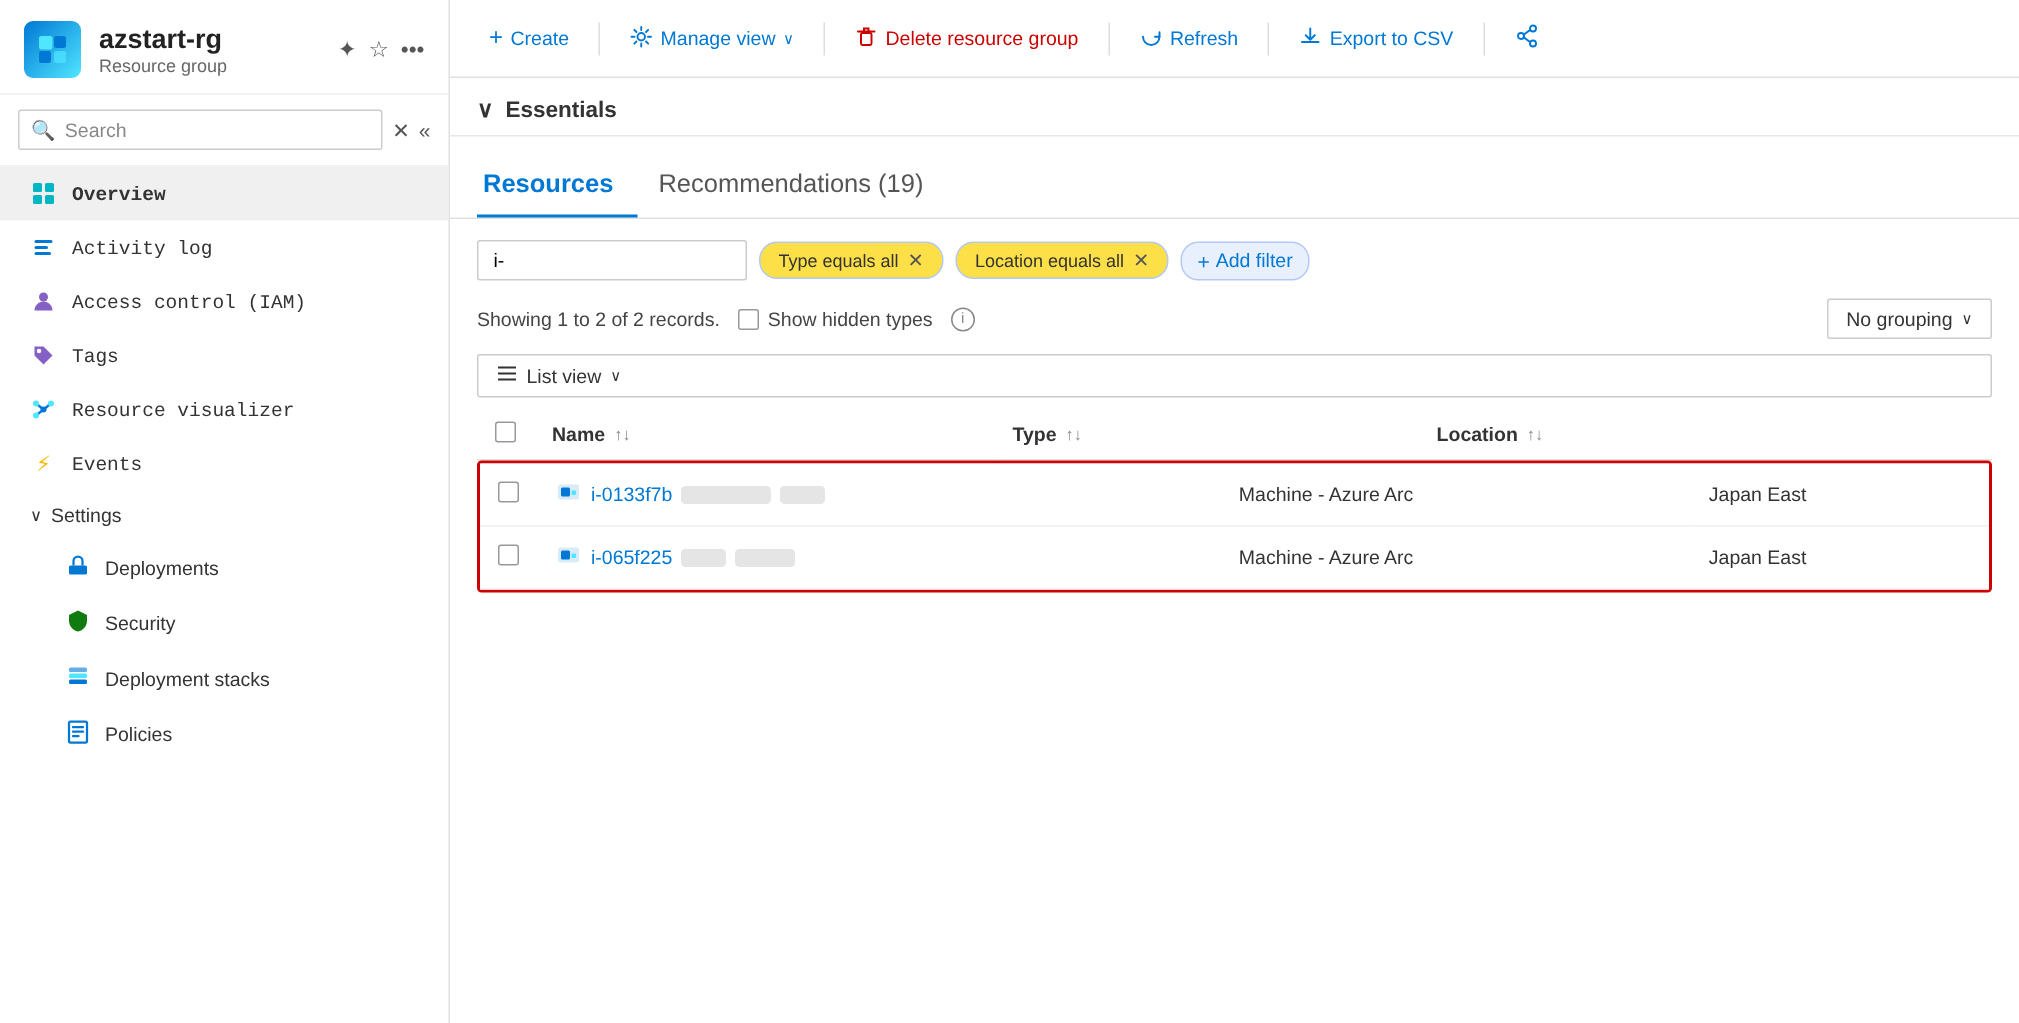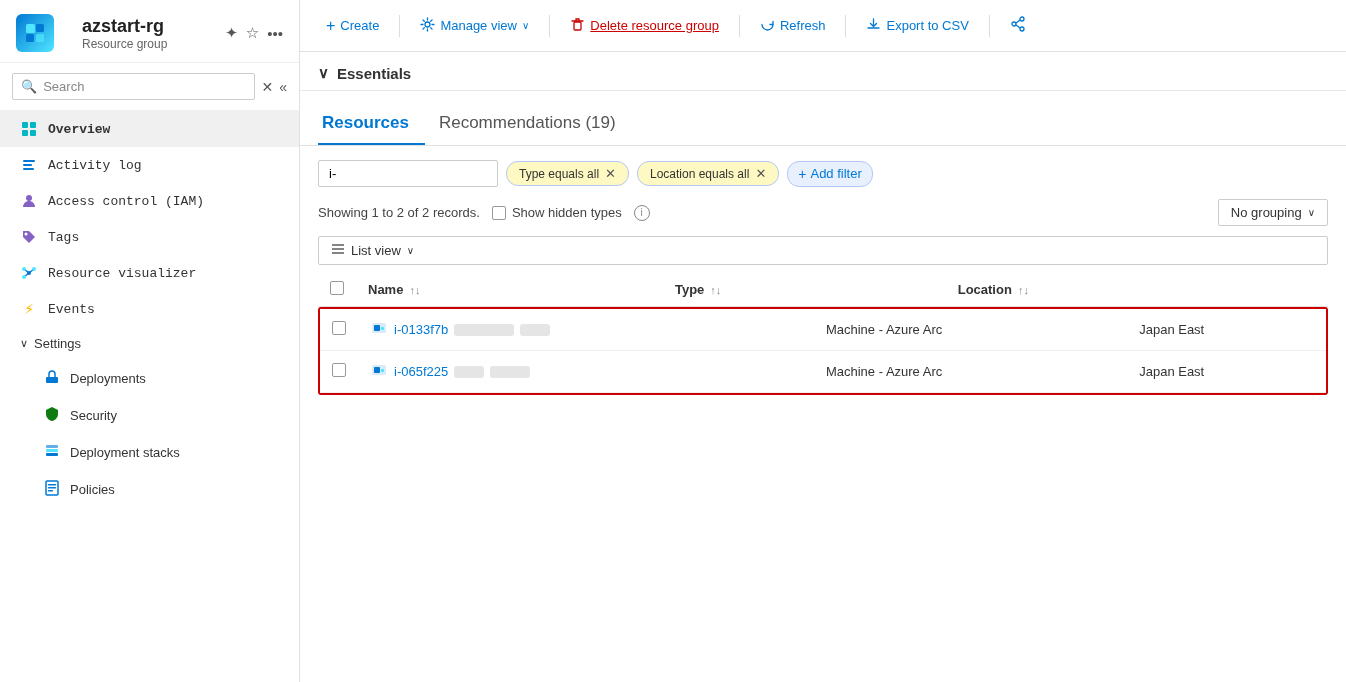--- a/index.html
+++ b/index.html
@@ -1,20 +1,20 @@
 <!DOCTYPE html>
 <html><head>
   <meta charset="utf-8">
   <style>
     * { box-sizing: border-box; margin: 0; padding: 0; }
     body { font-family: 'Segoe UI', Arial, sans-serif; font-size: 13px; color: #333; background: #fff; display: flex; height: 682px; overflow: hidden; }
 
     
     .sidebar { width: 300px; min-width: 300px; background: #fff; border-right: 1px solid #e0e0e0; display: flex; flex-direction: column; height: 100%; overflow-y: auto; }
-    .sidebar-header { padding: 14px 16px 10px 16px; display: flex; align-items: center; gap: 28px; border-bottom: 1px solid #f0f0f0; }
+    .sidebar-header { padding: 14px 16px 10px 16px; display: flex; align-items: center; gap: 12px; border-bottom: 1px solid #f0f0f0; }
     .sidebar-logo { width: 38px; height: 38px; background: linear-gradient(135deg, #0078d4, #50e6ff); border-radius: 6px; display: flex; align-items: center; justify-content: center; color: white; font-size: 18px; flex-shrink: 0; }
     .sidebar-title { font-size: 18px; font-weight: 600; color: #222; }
     .sidebar-subtitle { font-size: 12px; color: #666; }
     .sidebar-title-actions { display: flex; gap: 8px; margin-left: auto; align-items: center; color: #555; }
     .sidebar-title-actions span { cursor: pointer; font-size: 15px; }
 
     .sidebar-search-area { padding: 10px 12px; display: flex; align-items: center; gap: 6px; border-bottom: 1px solid #f0f0f0; }
     .sidebar-search-box { display: flex; align-items: center; border: 1px solid #ccc; border-radius: 2px; padding: 5px 8px; flex: 1; gap: 6px; }
     .sidebar-search-box input { border: none; outline: none; font-size: 13px; width: 100%; color: #333; }
     .sidebar-search-box input::placeholder { color: #888; }
@@ -25,36 +25,36 @@
     .nav-item.active { background: #f0f0f0; font-weight: 600; }
     .nav-item .nav-icon { width: 18px; height: 18px; display: flex; align-items: center; justify-content: center; flex-shrink: 0; }
     .nav-section-label { display: flex; align-items: center; gap: 6px; padding: 9px 20px; cursor: pointer; color: #333; font-size: 13px; }
     .nav-sub-item { display: flex; align-items: center; gap: 10px; padding: 9px 20px 9px 44px; cursor: pointer; color: #333; font-size: 13px; }
 
     
     .main { flex: 1; display: flex; flex-direction: column; overflow: hidden; }
     .toolbar { display: flex; align-items: center; padding: 10px 16px; gap: 6px; border-bottom: 1px solid #e0e0e0; flex-wrap: wrap; }
     .toolbar-btn { display: flex; align-items: center; gap: 5px; padding: 6px 10px; cursor: pointer; color: #0078d4; font-size: 13px; border: none; background: none; border-radius: 2px; }
     .toolbar-sep { width: 1px; height: 22px; background: #ddd; margin: 0 4px; }
-    .toolbar-btn-danger { color: #c00; text-decoration: underline; }
+    .toolbar-btn-danger { color: #c00; }
 
     .content-area { flex: 1; overflow-y: auto; padding: 0 0 20px 0; }
 
     .essentials-header { display: flex; align-items: center; gap: 8px; padding: 12px 18px 8px 18px; font-size: 15px; font-weight: 600; border-bottom: 1px solid #e8e8e8; }
     .essentials-chevron { color: #333; cursor: pointer; }
 
     
     .tabs-row { display: flex; align-items: center; padding: 0 18px; border-bottom: 1px solid #e0e0e0; margin-top: 14px; }
     .tab { padding: 8px 16px 10px 4px; cursor: pointer; font-size: 17px; color: #555; margin-right: 10px; border-bottom: 2px solid transparent; }
     .tab.active { color: #0078d4; border-bottom: 2px solid #0078d4; font-weight: 600; }
 
     
     .filter-row { display: flex; align-items: center; gap: 8px; padding: 14px 18px 6px 18px; flex-wrap: wrap; }
     .filter-input { border: 1px solid #ccc; border-radius: 2px; padding: 5px 10px; font-size: 13px; width: 180px; outline: none; }
-    .filter-tag { display: flex; align-items: center; gap: 6px; background: #fef9c3; border: 1px solid #b3c8f5; border-radius: 12px; padding: 4px 12px; font-size: 12px; color: #333; }
+    .filter-tag { display: flex; align-items: center; gap: 6px; background: #fde047; border: 1px solid #b3c8f5; border-radius: 12px; padding: 4px 12px; font-size: 12px; color: #333; }
     .filter-tag .tag-x { cursor: pointer; color: #555; font-size: 13px; }
     .add-filter-btn { display: flex; align-items: center; gap: 4px; color: #0078d4; cursor: pointer; font-size: 13px; padding: 4px 10px; border: 1px solid #b3c8f5; border-radius: 12px; background: #e8f0fe; }
 
     .show-info-row { display: flex; align-items: center; gap: 12px; padding: 6px 18px; font-size: 13px; color: #444; }
     .show-info-row .spacer { flex: 1; }
     .no-grouping-btn { border: 1px solid #ccc; border-radius: 2px; padding: 5px 12px; font-size: 13px; cursor: pointer; display: flex; align-items: center; gap: 6px; background: #fff; color: #333; }
     .checkbox-label { display: flex; align-items: center; gap: 6px; cursor: pointer; font-size: 13px; }
     .info-icon { display: inline-flex; align-items: center; justify-content: center; width: 16px; height: 16px; border: 1px solid #888; border-radius: 50%; font-size: 10px; color: #888; cursor: pointer; }
 
     

